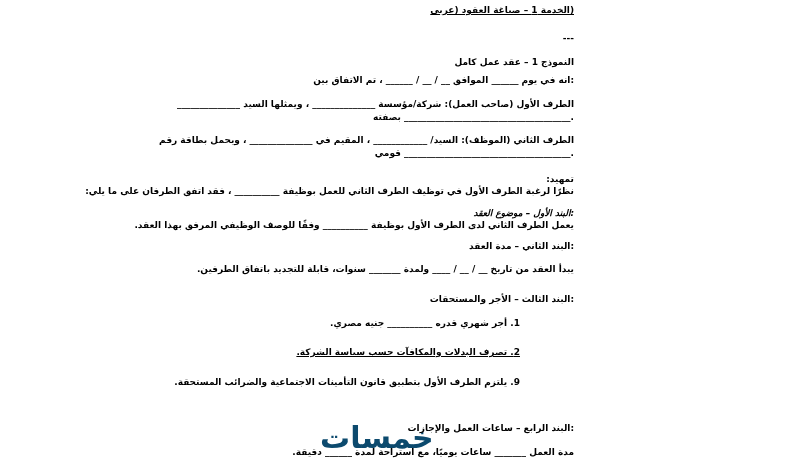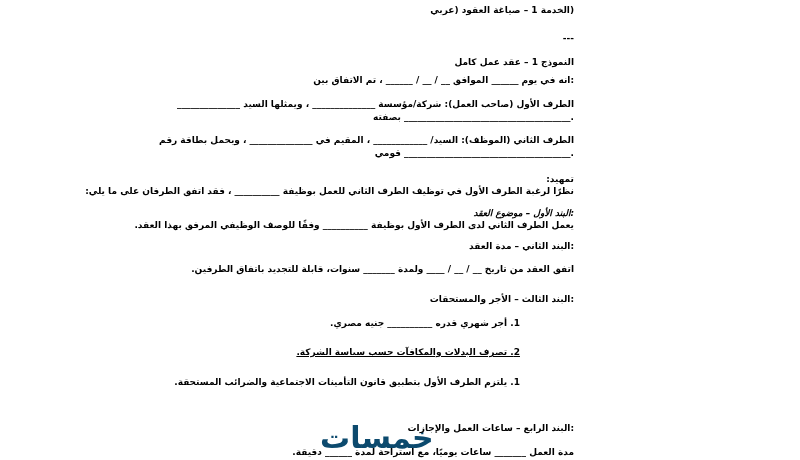--- a/index.html
+++ b/index.html
@@ -8,21 +8,21 @@
     font-family:"DejaVu Sans",sans-serif;font-weight:700;font-size:9px;color:#000000;
     direction:rtl;
   }
   .ln{position:absolute;right:226px;white-space:nowrap;line-height:11px;z-index:2;}
   .item{right:280px;}
   .ltr{direction:ltr;}
   .wm{
     position:absolute;left:320px;top:420px;z-index:1;
     font-size:30px;font-weight:700;color:#0c4a6e;letter-spacing:1px;direction:rtl;
   }
-  .t-title{top:5px;}
+  .t-title{top:5px;text-decoration:underline;}
   .t-divider{top:33px;}
   .t-form{top:57px;}
   .t-intro{top:75px;}
   .t-p1{top:99px;}
   .t-p1b{top:112px;}
   .t-p2{top:135px;}
   .t-p2b{top:148px;}
   .t-preh{top:174px;}
   .t-pret{top:186px;}
   .t-c1h{top:208px;font-style:italic;}
@@ -62,27 +62,27 @@
   <div class="ln t-preh">تمهيد:</div>
 
   <div class="ln t-pret">نظرًا لرغبة الطرف الأول في توظيف الطرف الثاني للعمل بوظيفة __________ ، فقد اتفق الطرفان على ما يلي:</div>
 
   <div class="ln t-c1h">:البند الأول – موضوع العقد</div>
 
   <div class="ln t-c1t">يعمل الطرف الثاني لدى الطرف الأول بوظيفة __________ وفقًا للوصف الوظيفي المرفق بهذا العقد.</div>
 
   <div class="ln t-c2h">:البند الثاني – مدة العقد</div>
 
-  <div class="ln t-c2t">اتفق العقد من تاريخ __ / __ / ____ ولمدة _______ سنوات، قابلة للتجديد باتفاق الطرفين.</div>
+  <div class="ln t-c2t">يبدأ العقد من تاريخ __ / __ / ____ ولمدة _______ سنوات، قابلة للتجديد باتفاق الطرفين.</div>
 
   <div class="ln t-c3h">:البند الثالث – الأجر والمستحقات</div>
 
   <div class="ln t-i1 item">1. أجر شهري قدره __________ جنيه مصري.</div>
 
   <div class="ln t-i2 item">2. تصرف البدلات والمكافآت حسب سياسة الشركة.</div>
 
-  <div class="ln t-i3 item">1. يلتزم الطرف الأول بتطبيق قانون التأمينات الاجتماعية والضرائب المستحقة.</div>
+  <div class="ln t-i3 item">9. يلتزم الطرف الأول بتطبيق قانون التأمينات الاجتماعية والضرائب المستحقة.</div>
 
   <div class="ln t-c4h">:البند الرابع – ساعات العمل والإجازات</div>
 
   <div class="ln t-c4t">مدة العمل _______ ساعات يوميًا، مع استراحة لمدة ______ دقيقة.</div>
 
 </div>
 
 </body></html>

